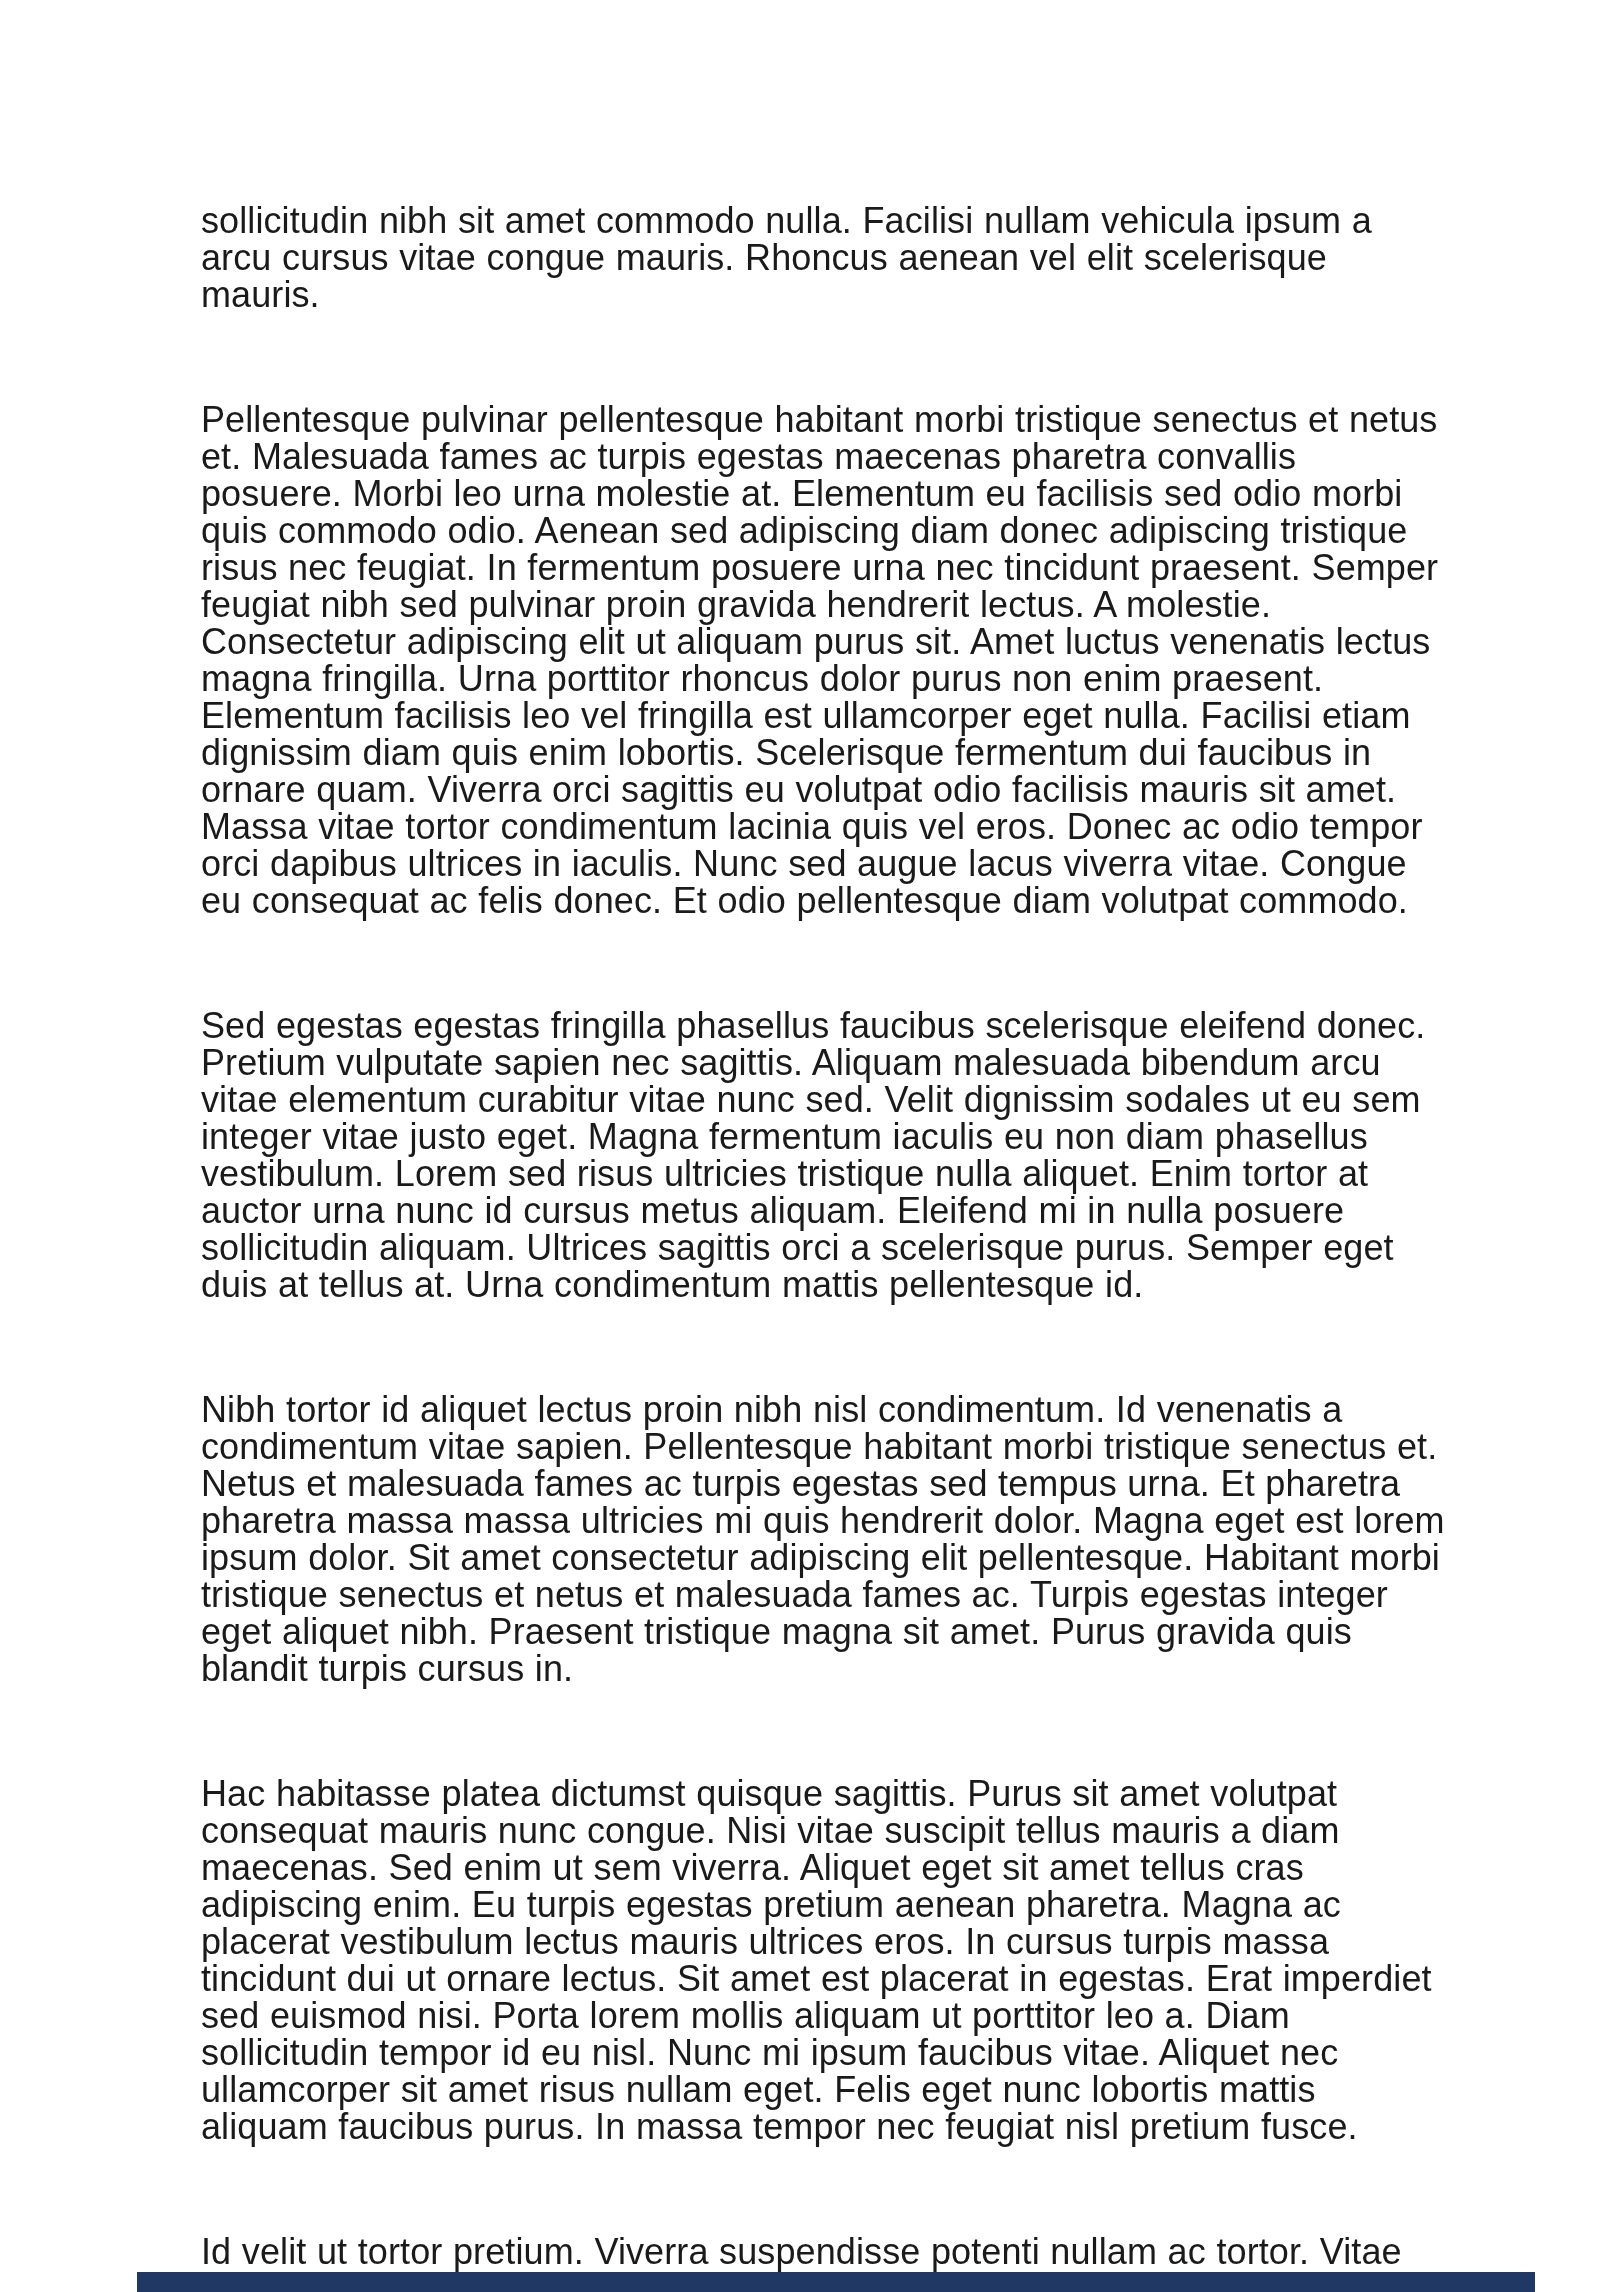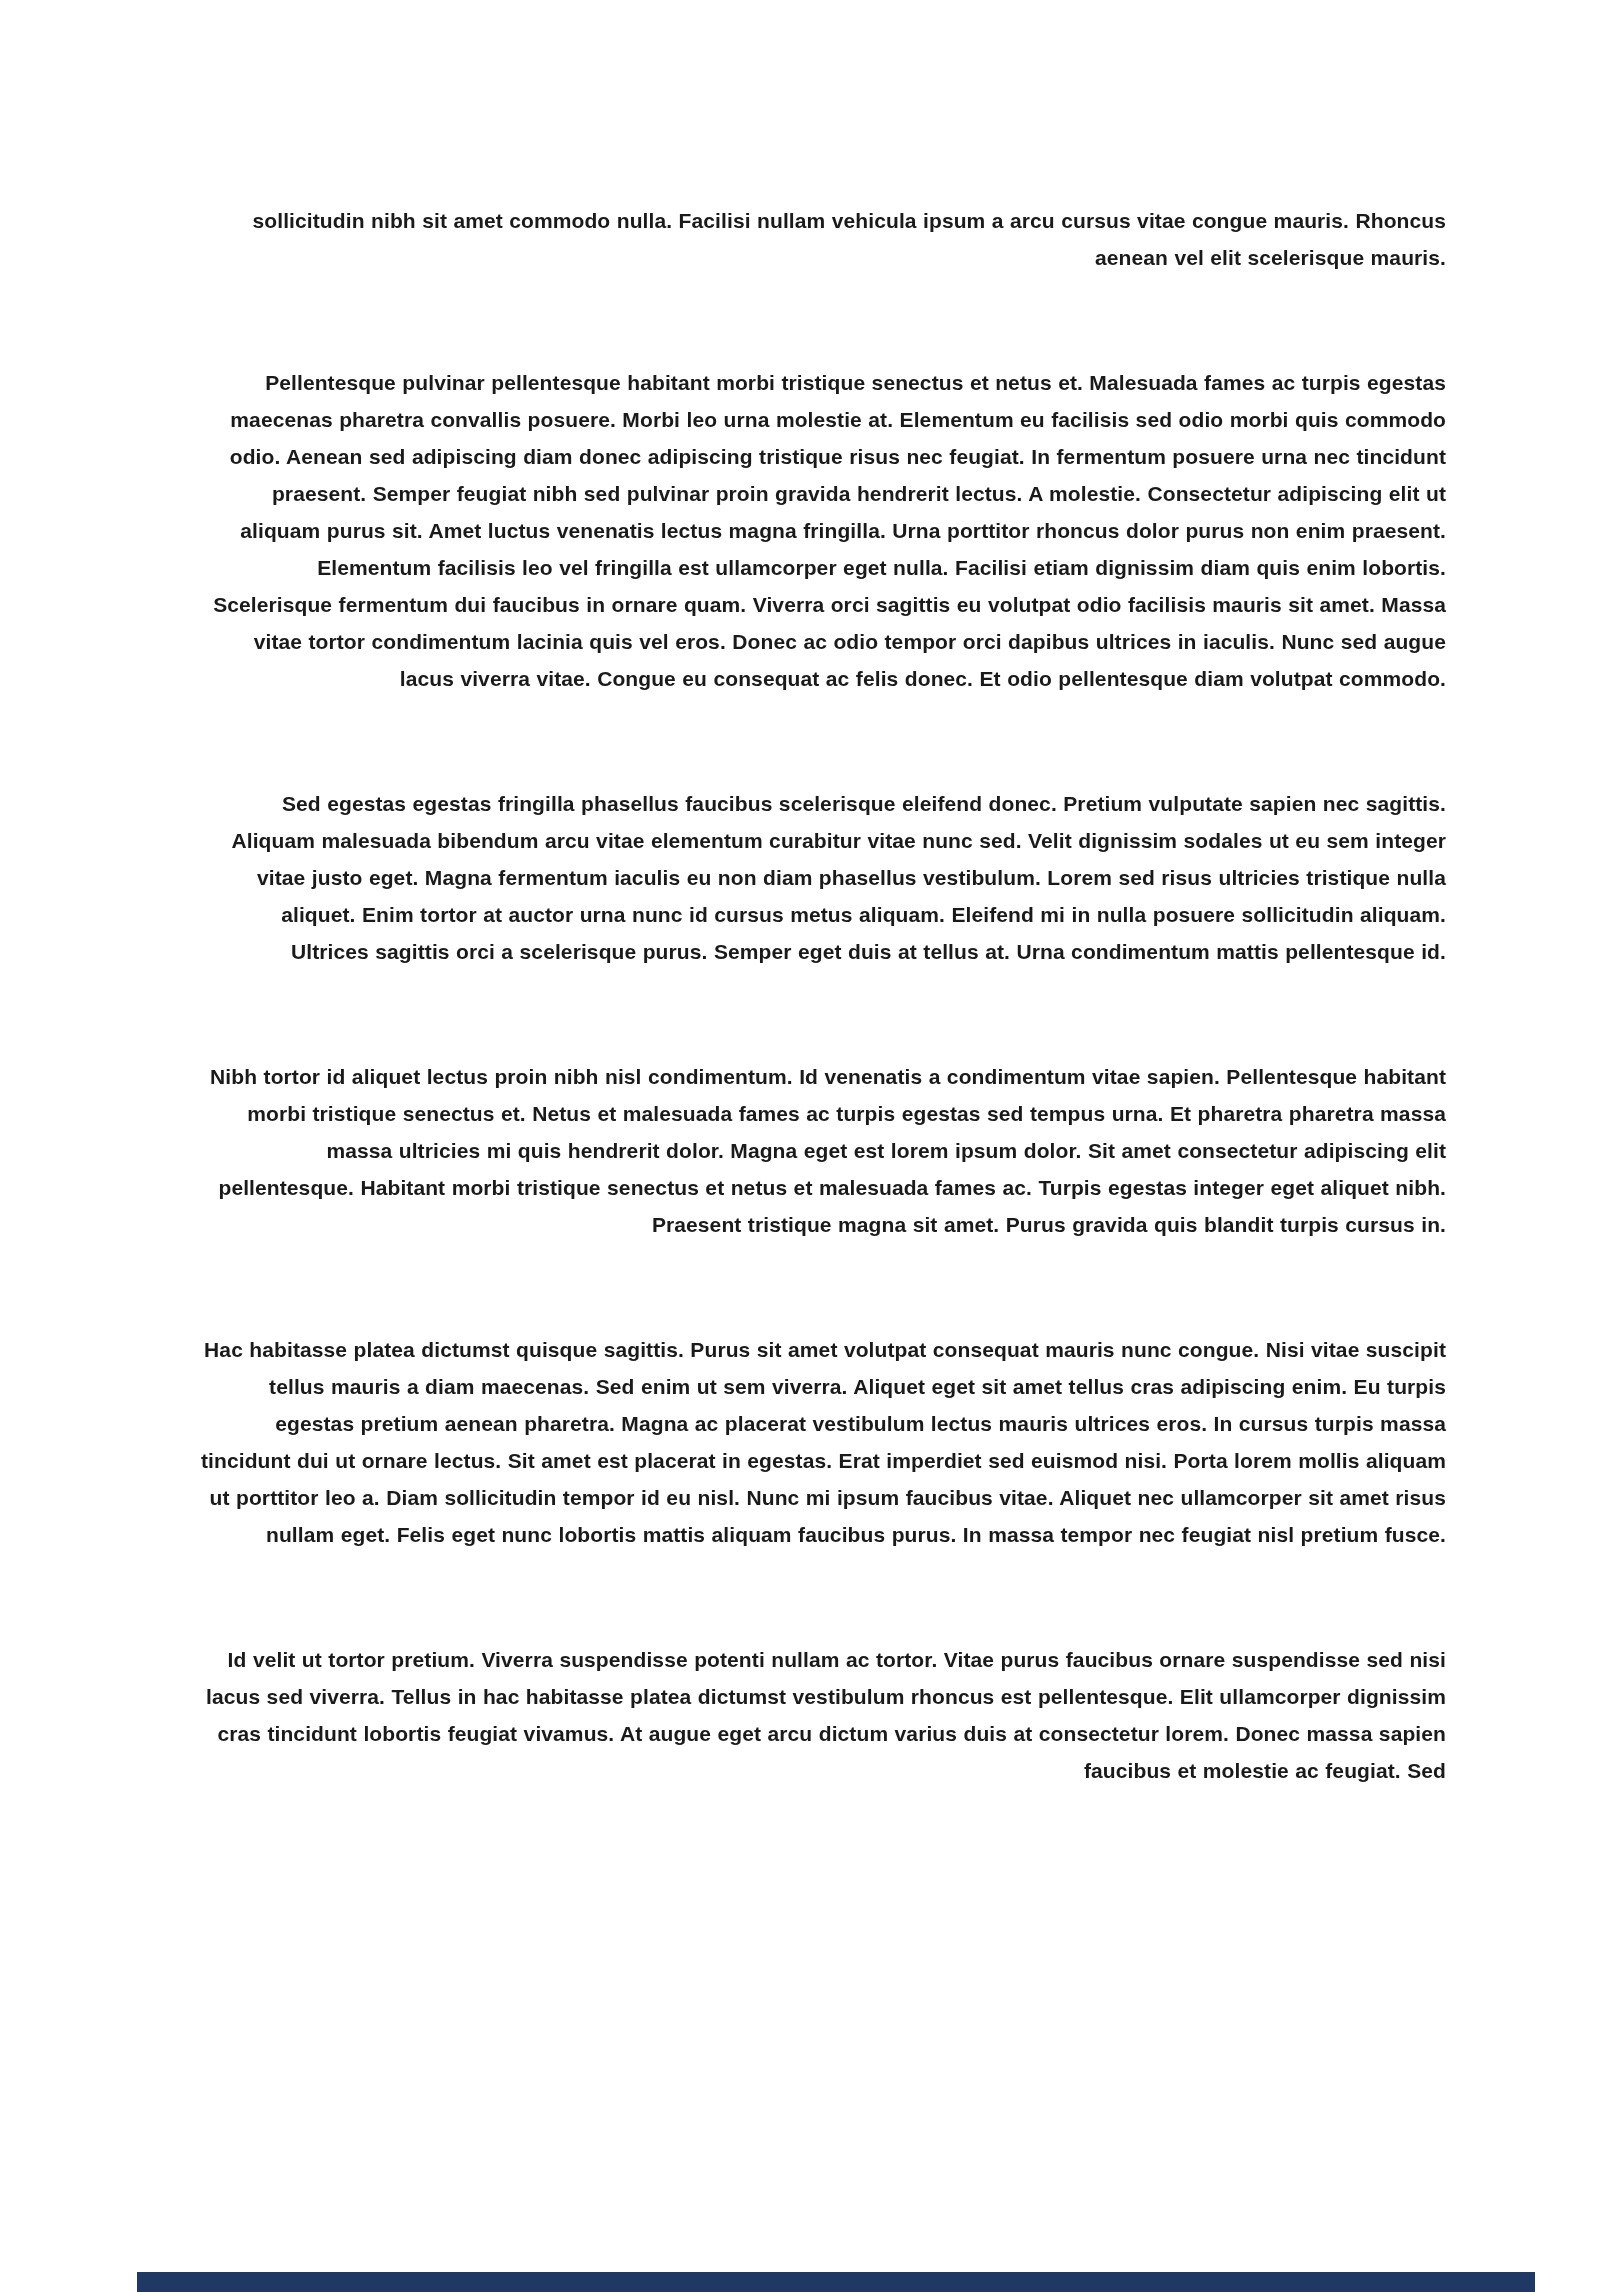--- a/index.html
+++ b/index.html
@@ -21,26 +21,26 @@
     overflow:hidden;
     margin:0 auto;
   }
   .content{
     position:absolute;
     top:202px;
     left:201px;
     width:1245px;
   }
   .paragraph{
-    font-size:21px;
+    font-size:36px;
     line-height:37px;
     color:var(--text-color);
     margin:0 0 88px 0;
-    font-weight:700;
-    text-align:right;
+    font-weight:400;
+    text-align:left;
     letter-spacing:0.1px;
     word-spacing:0.5px;
   }
   .paragraph:last-child{margin-bottom:17px;}
   .bottom-banner{
     position:absolute;
     left:137px;
     width:1398px;
     height:20.6px;
     bottom:0;

